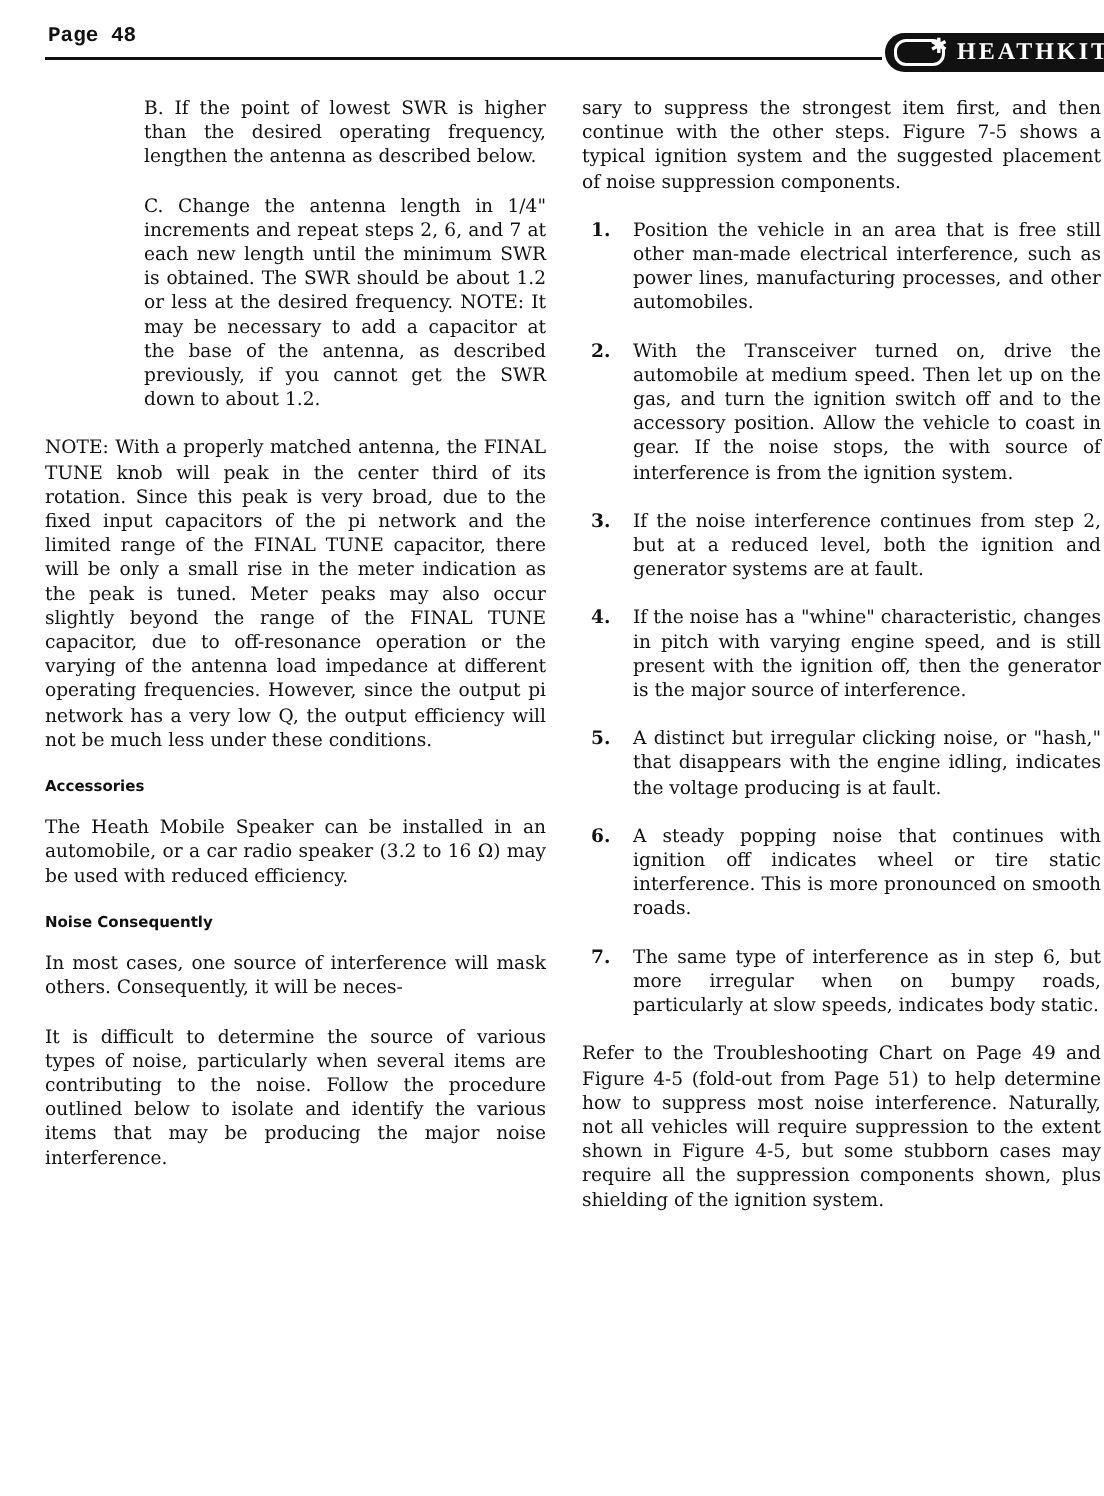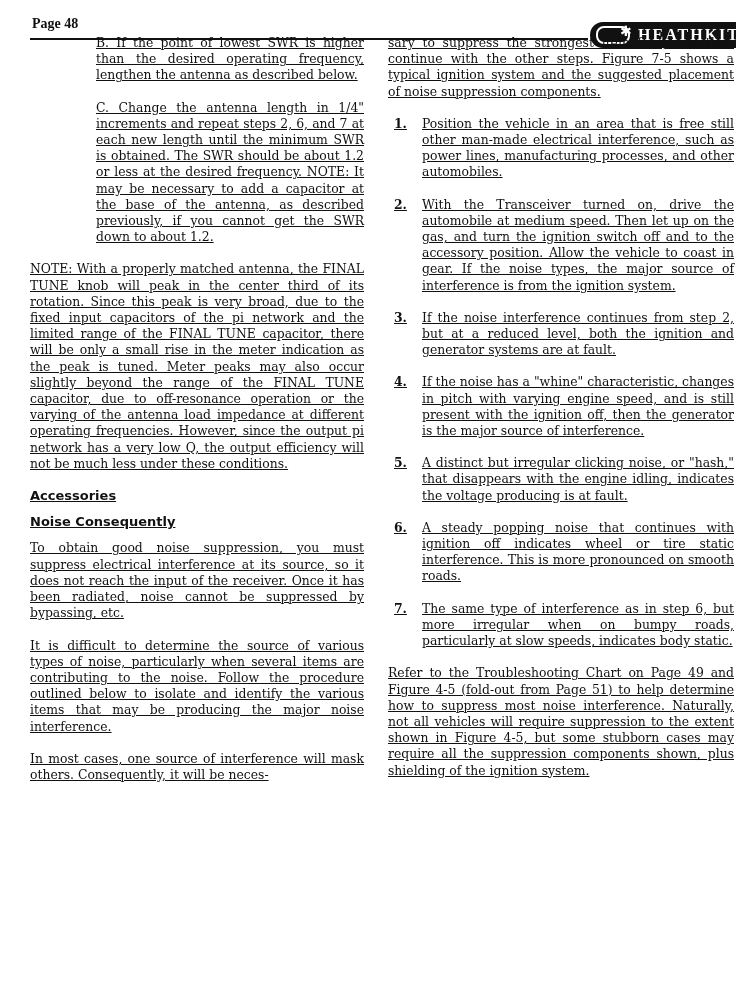--- a/index.html
+++ b/index.html
@@ -6,21 +6,21 @@
   body {
     width: 736px; height: 997px; position: relative; overflow: hidden;
     font-family: "DejaVu Serif", "Liberation Serif", serif;
     color: #111111;
   }
   .header {
     position: absolute; left: 30px; top: 14px; width: 706px; height: 40px;
   }
   .page-num {
     position: absolute; left: 2px; top: 2px;
-    font-family: Liberation Serif, serif; font-weight: bold; font-size: 14px;
+    font-family: Liberation Mono, monospace; font-weight: bold; font-size: 14px;
   }
   .rule {
     position: absolute; left: 0; top: 24px; width: 558px; height: 2px; background: #111;
   }
   .logo {
     position: absolute; left: 560px; top: 8px; width: 150px; height: 26px;
     background: #111; border-radius: 14px 4px 4px 14px;
     display: flex; align-items: center;
   }
   .logo-badge {
@@ -28,29 +28,29 @@
     position: relative;
   }
   .logo-star {
     position: absolute; left: 22px; top: -4px; color: #fff; font-size: 14px; line-height: 14px;
   }
   .logo-text {
     color: #fff; font-family: Liberation Serif, serif; font-size: 16px; letter-spacing: 2px;
     margin-left: 8px; font-weight: bold;
   }
   .col {
-    position: absolute; top: 35px;
-    font-size: 12.4px; line-height: 16.2px; text-align: justify; text-decoration: underline;
+    position: absolute; top: 64px;
+    font-size: 12.4px; line-height: 16.2px; text-align: justify;
   }
   .col-left { left: 30px; width: 334px; }
   .col-right { left: 388px; width: 346px; }
   .para { margin: 0 0 16px 0; }
   .lettered { margin-left: 66px; }
   .heading {
-    font-family: "DejaVu Sans", sans-serif; font-weight: bold; font-size: 13px;
+    font-family: "DejaVu Sans", sans-serif; font-weight: bold; font-size: 10px;
     margin: 0 0 10px 0;
   }
   .step { display: flex; margin: 0 0 16px 0; }
   .step-num { width: 34px; flex: none; padding-left: 6px; box-sizing: border-box; font-weight: bold; }
   .step-text { flex: 1; }
 </style>
 </head>
 <body>
 
 <div class="header">
@@ -62,35 +62,35 @@
     </div>
     <span class="logo-text">HEATHKIT</span>
   </div>
 </div>
 
 <div class="col col-left">
   <p class="para lettered">B. If the point of lowest SWR is higher than the desired operating frequency, lengthen the antenna as described below.</p>
   <p class="para lettered">C. Change the antenna length in 1/4" increments and repeat steps 2, 6, and 7 at each new length until the minimum SWR is obtained. The SWR should be about 1.2 or less at the desired frequency. NOTE: It may be necessary to add a capacitor at the base of the antenna, as described previously, if you cannot get the SWR down to about 1.2.</p>
   <p class="para">NOTE: With a properly matched antenna, the FINAL TUNE knob will peak in the center third of its rotation. Since this peak is very broad, due to the fixed input capacitors of the pi network and the limited range of the FINAL TUNE capacitor, there will be only a small rise in the meter indication as the peak is tuned. Meter peaks may also occur slightly beyond the range of the FINAL TUNE capacitor, due to off-resonance operation or the varying of the antenna load impedance at different operating frequencies. However, since the output pi network has a very low Q, the output efficiency will not be much less under these conditions.</p>
   <div class="heading">Accessories</div>
+  <p class="para">The Heath Mobile Speaker can be installed in an automobile, or a car radio speaker (3.2 to 16 Ω) may be used with reduced efficiency.</p>
   <div class="heading">Noise Consequently</div>
-  <p class="para">To obtain good noise suppression, you must suppress electrical interference at its source, so it does not reach the input of the receiver. Once it has been radiated, noise cannot be suppressed by bypassing, etc.</p>
+  <p class="para">In most cases, one source of interference will mask others. Consequently, it will be neces-</p>
   <p class="para">It is difficult to determine the source of various types of noise, particularly when several items are contributing to the noise. Follow the procedure outlined below to isolate and identify the various items that may be producing the major noise interference.</p>
-  <p class="para">In most cases, one source of interference will mask others. Consequently, it will be neces-</p>
 </div>
 
 <div class="col col-right">
   <p class="para">sary to suppress the strongest item first, and then continue with the other steps. Figure 7-5 shows a typical ignition system and the suggested placement of noise suppression components.</p>
   <div class="step">
     <span class="step-num">1.</span>
     <span class="step-text">Position the vehicle in an area that is free still other man-made electrical interference, such as power lines, manufacturing processes, and other automobiles.</span>
   </div>
   <div class="step">
     <span class="step-num">2.</span>
-    <span class="step-text">With the Transceiver turned on, drive the automobile at medium speed. Then let up on the gas, and turn the ignition switch off and to the accessory position. Allow the vehicle to coast in gear. If the noise types, the major source of interference is from the ignition system.</span>
+    <span class="step-text">With the Transceiver turned on, drive the automobile at medium speed. Then let up on the gas, and turn the ignition switch off and to the accessory position. Allow the vehicle to coast in gear. If the noise stops, the with source of interference is from the ignition system.</span>
   </div>
   <div class="step">
     <span class="step-num">3.</span>
     <span class="step-text">If the noise interference continues from step 2, but at a reduced level, both the ignition and generator systems are at fault.</span>
   </div>
   <div class="step">
     <span class="step-num">4.</span>
     <span class="step-text">If the noise has a "whine" characteristic, changes in pitch with varying engine speed, and is still present with the ignition off, then the generator is the major source of interference.</span>
   </div>
   <div class="step">

